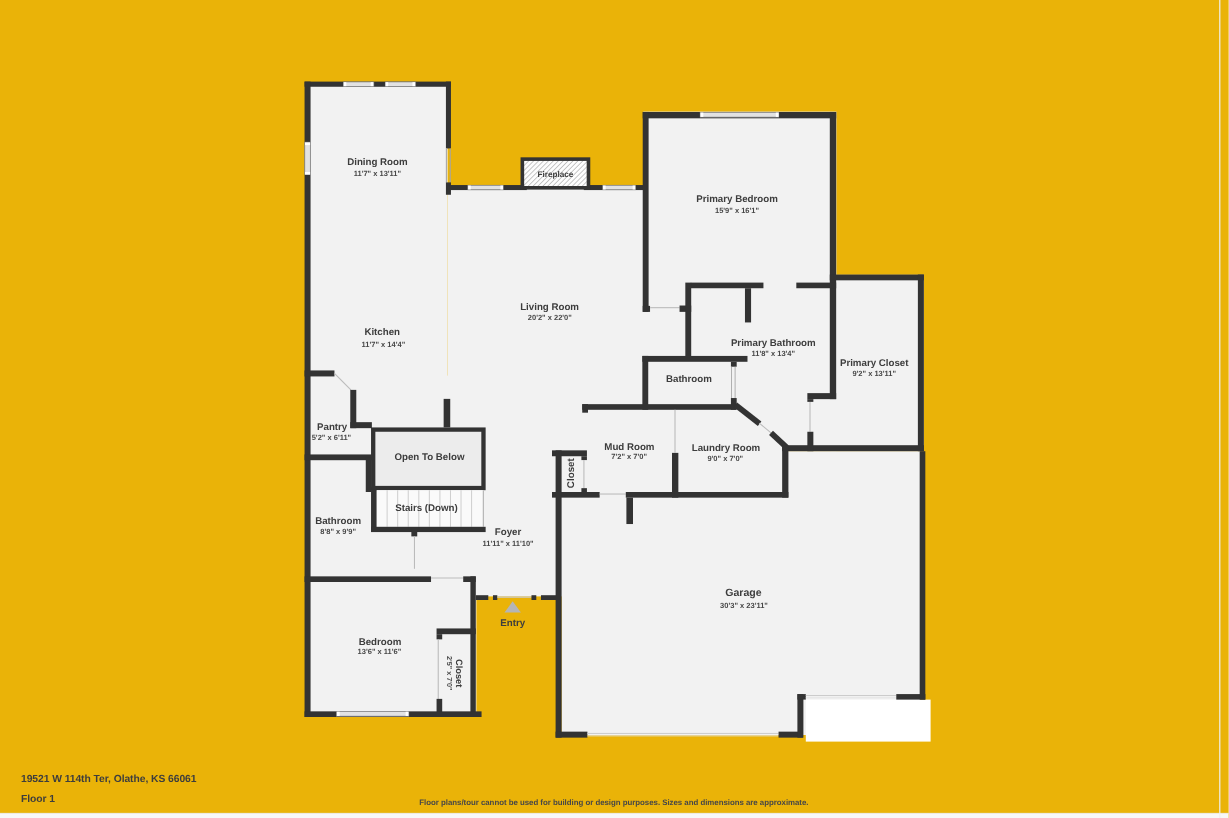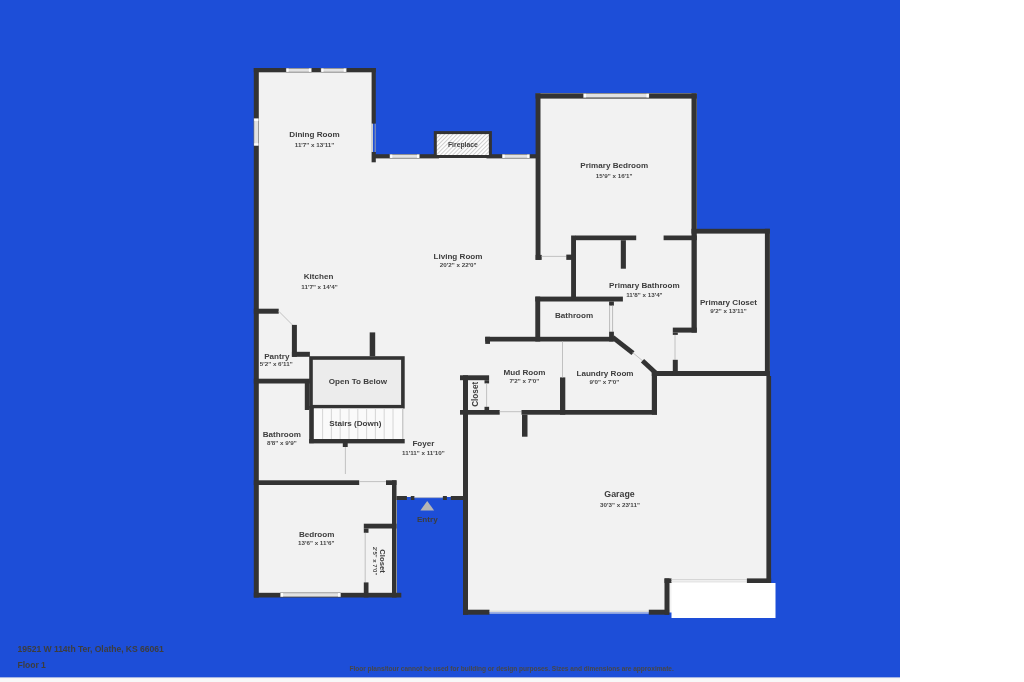--- a/index.html
+++ b/index.html
@@ -1,16 +1,16 @@
 <!DOCTYPE html>
 <html><head>
 <meta charset="utf-8">
 <style>
   html,body{margin:0;padding:0;background:#fff;}
-  .wrap{width:900px;height:682px;position:relative;overflow:hidden;background:#1d4ed8;}
+  .wrap{width:1024px;height:682px;position:relative;overflow:hidden;background:#eab308;}
   svg{display:block;}
   text{font-family:"Liberation Sans",sans-serif;fill:#3d3d3d;font-weight:bold;}
   .nm{font-size:8.1px;}
   .dm{font-size:6.25px;fill:#474747;}
 </style>
 </head>
 <body>
 <div class="wrap">
 <svg width="1024" height="682" viewBox="0 0 1024 682">
   <defs>

